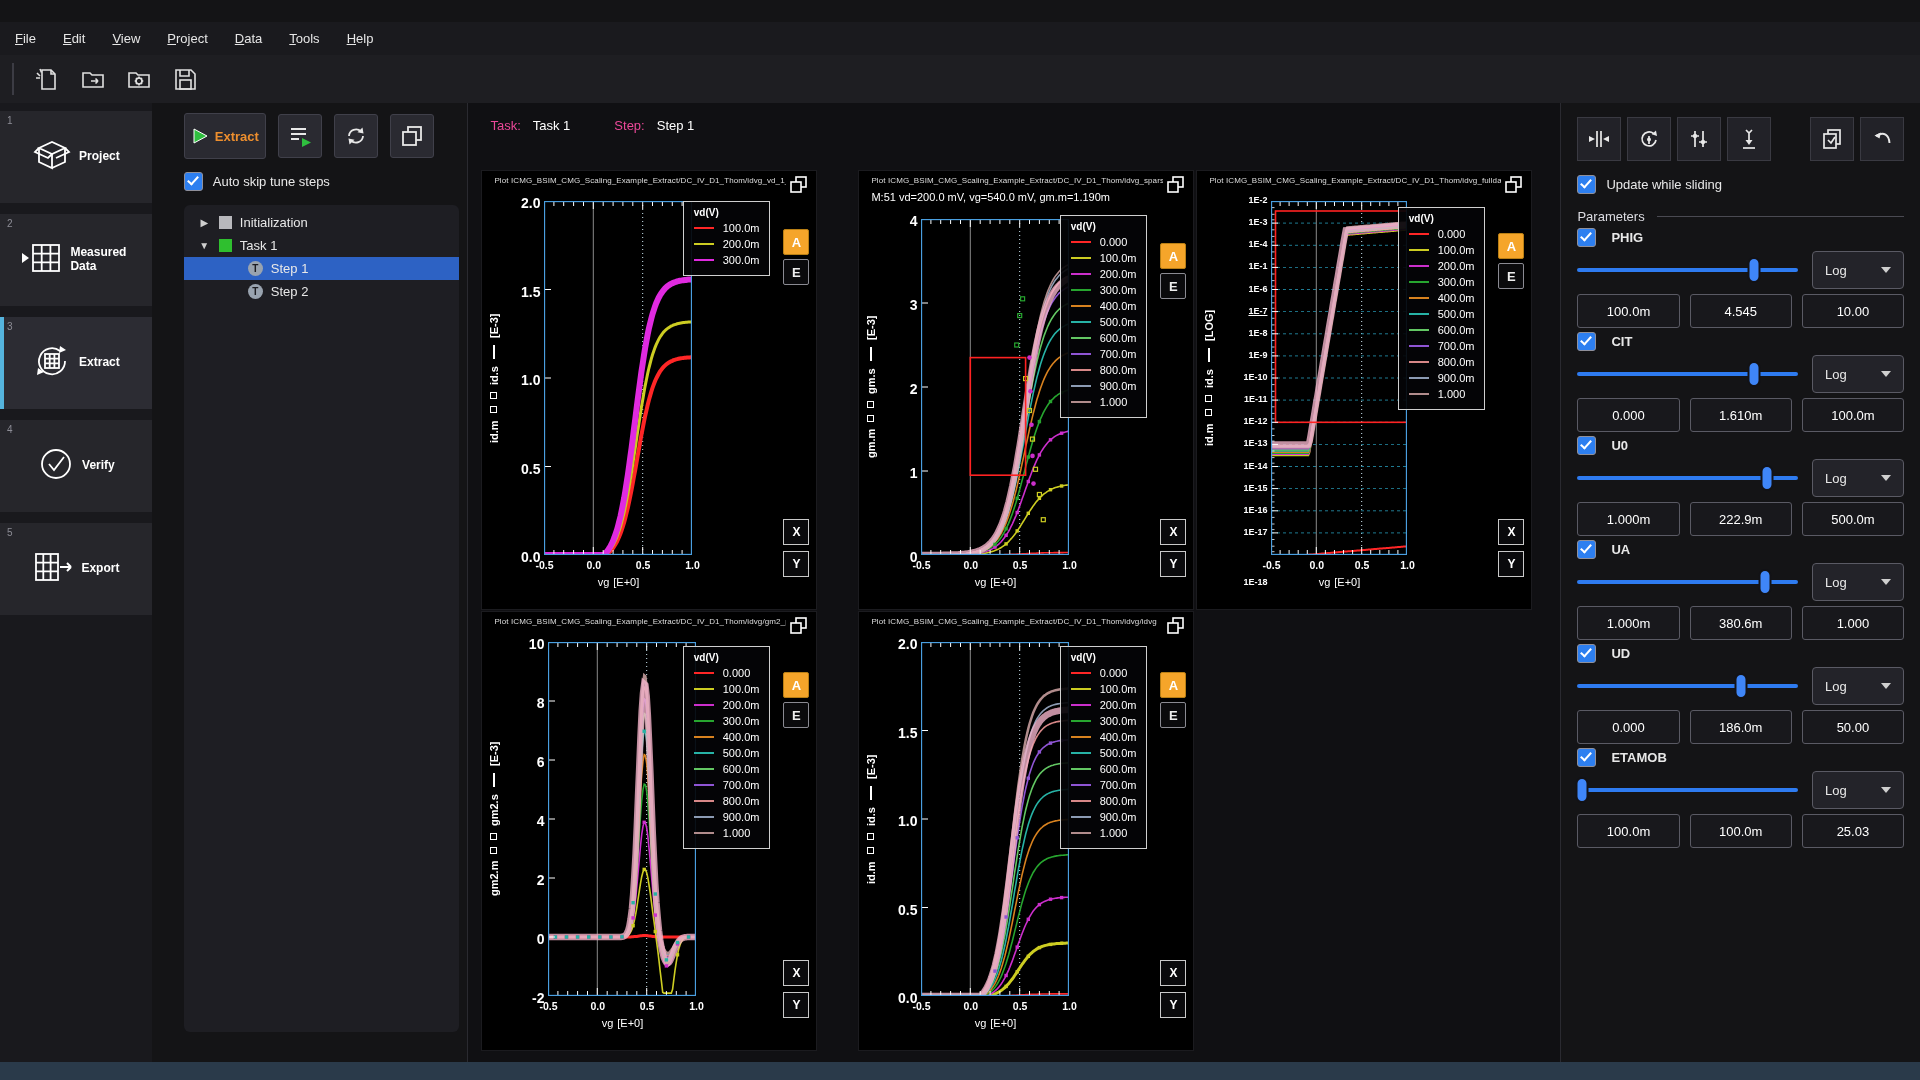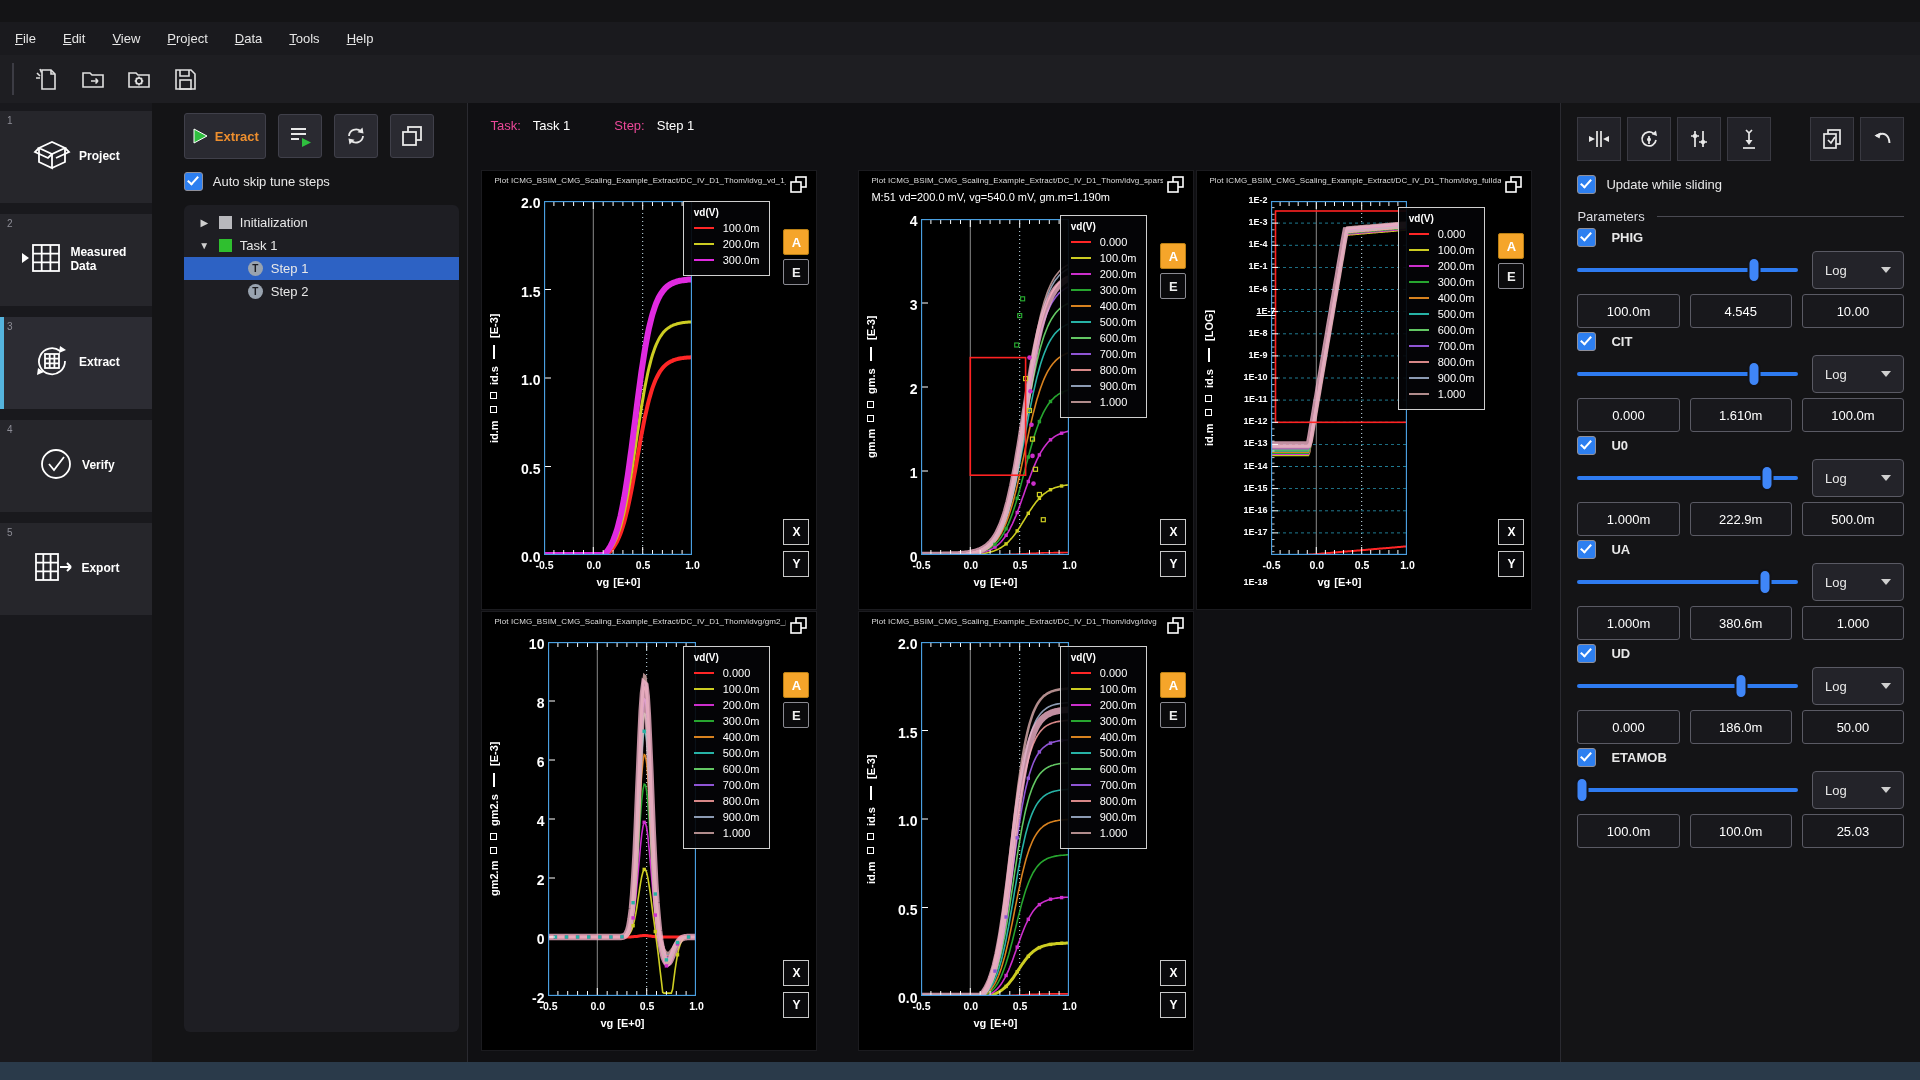--- a/index.html
+++ b/index.html
@@ -63,21 +63,21 @@
   .mh-label{color:#ec4899;margin-right:12px;}
   .mh-value{color:#fff;margin-right:44px;}
   .plot-panel{position:absolute;width:336px;height:440px;background:#000;border:1px solid #1b1b1f;box-sizing:border-box;}
   .plot-title{position:absolute;top:5px;left:12px;right:30px;font-size:8px;color:#dedede;
               white-space:nowrap;overflow:hidden;letter-spacing:.1px;}
   .plot-annot{position:absolute;top:20px;left:12px;font-size:11px;color:#fff;white-space:nowrap;}
   .plot-expand{position:absolute;top:4px;right:5px;width:22px;height:22px;}
   .ytick{position:absolute;width:42px;text-align:right;font-size:14px;font-weight:bold;color:#fff;}
   .ytick.small{font-size:9px;}
   .xtick{position:absolute;font-size:10.5px;font-weight:bold;color:#fff;transform:translateX(-50%);}
-  .xaxis-label{position:absolute;display:flex;gap:4px;justify-content:center;font-size:11px;font-weight:bold;color:#fff;}
+  .xaxis-label{position:absolute;display:flex;gap:4px;justify-content:center;font-size:11px;font-weight:normal;color:#fff;}
   .yaxis-label{position:absolute;writing-mode:vertical-rl;transform:rotate(180deg);
                font-size:11px;font-weight:bold;color:#fff;display:flex;align-items:center;justify-content:center;gap:7px;}
   .gl-line{width:2px;height:14px;background:#fff;display:inline-block;}
   .gl-sq{width:5px;height:5px;border:1px solid #fff;display:inline-block;}
   .legend{position:absolute;border:1px solid #cfcfcf;background:rgba(4,4,6,.92);padding:5px 10px 7px 10px;}
   .legend-title{font-size:10px;font-weight:bold;color:#fff;margin-bottom:2px;}
   .legend-entry{display:flex;align-items:center;gap:9px;height:16px;}
   .legend-swatch{width:20px;height:2px;flex:none;}
   .legend-label{font-size:11px;color:#fff;}
   .ae-btn{position:absolute;width:26px;height:26px;display:flex;align-items:center;justify-content:center;
@@ -694,21 +694,21 @@
             <line x1="0" y1="338.5" x2="3.5" y2="338.5" stroke="#fff" stroke-width="0.8"></line>
             <line x1="0" y1="345.2" x2="3.5" y2="345.2" stroke="#fff" stroke-width="0.8"></line>
             <line x1="0" y1="350.7" x2="3.5" y2="350.7" stroke="#fff" stroke-width="0.8"></line>
             <rect x="0.5" y="0.5" width="135" height="353" fill="none" stroke="#4a9fe0" stroke-width="1.3"></rect>
           </svg>
           <div class="ytick small" style="left: 28px; top: 24px;">1E-2</div>
           <div class="ytick small" style="left: 28px; top: 46.125px;">1E-3</div>
           <div class="ytick small" style="left: 28px; top: 68.25px;">1E-4</div>
           <div class="ytick small" style="left: 28px; top: 90.375px;">1E-1</div>
           <div class="ytick small" style="left: 28px; top: 112.5px;">1E-6</div>
-          <div class="ytick small" style="left: 36px; top: 134.625px; text-decoration: underline;">1E-7</div>
+          <div class="ytick small" style="left: 28px; top: 134.625px; text-decoration: underline;">1E-7</div>
           <div class="ytick small" style="left: 28px; top: 156.75px;">1E-8</div>
           <div class="ytick small" style="left: 28px; top: 178.875px;">1E-9</div>
           <div class="ytick small" style="left: 28px; top: 201px;">1E-10</div>
           <div class="ytick small" style="left: 28px; top: 223.125px;">1E-11</div>
           <div class="ytick small" style="left: 28px; top: 245.25px;">1E-12</div>
           <div class="ytick small" style="left: 28px; top: 267.375px;">1E-13</div>
           <div class="ytick small" style="left: 28px; top: 289.5px;">1E-14</div>
           <div class="ytick small" style="left: 28px; top: 311.625px;">1E-15</div>
           <div class="ytick small" style="left: 28px; top: 333.75px;">1E-16</div>
           <div class="ytick small" style="left: 28px; top: 355.875px;">1E-17</div>

